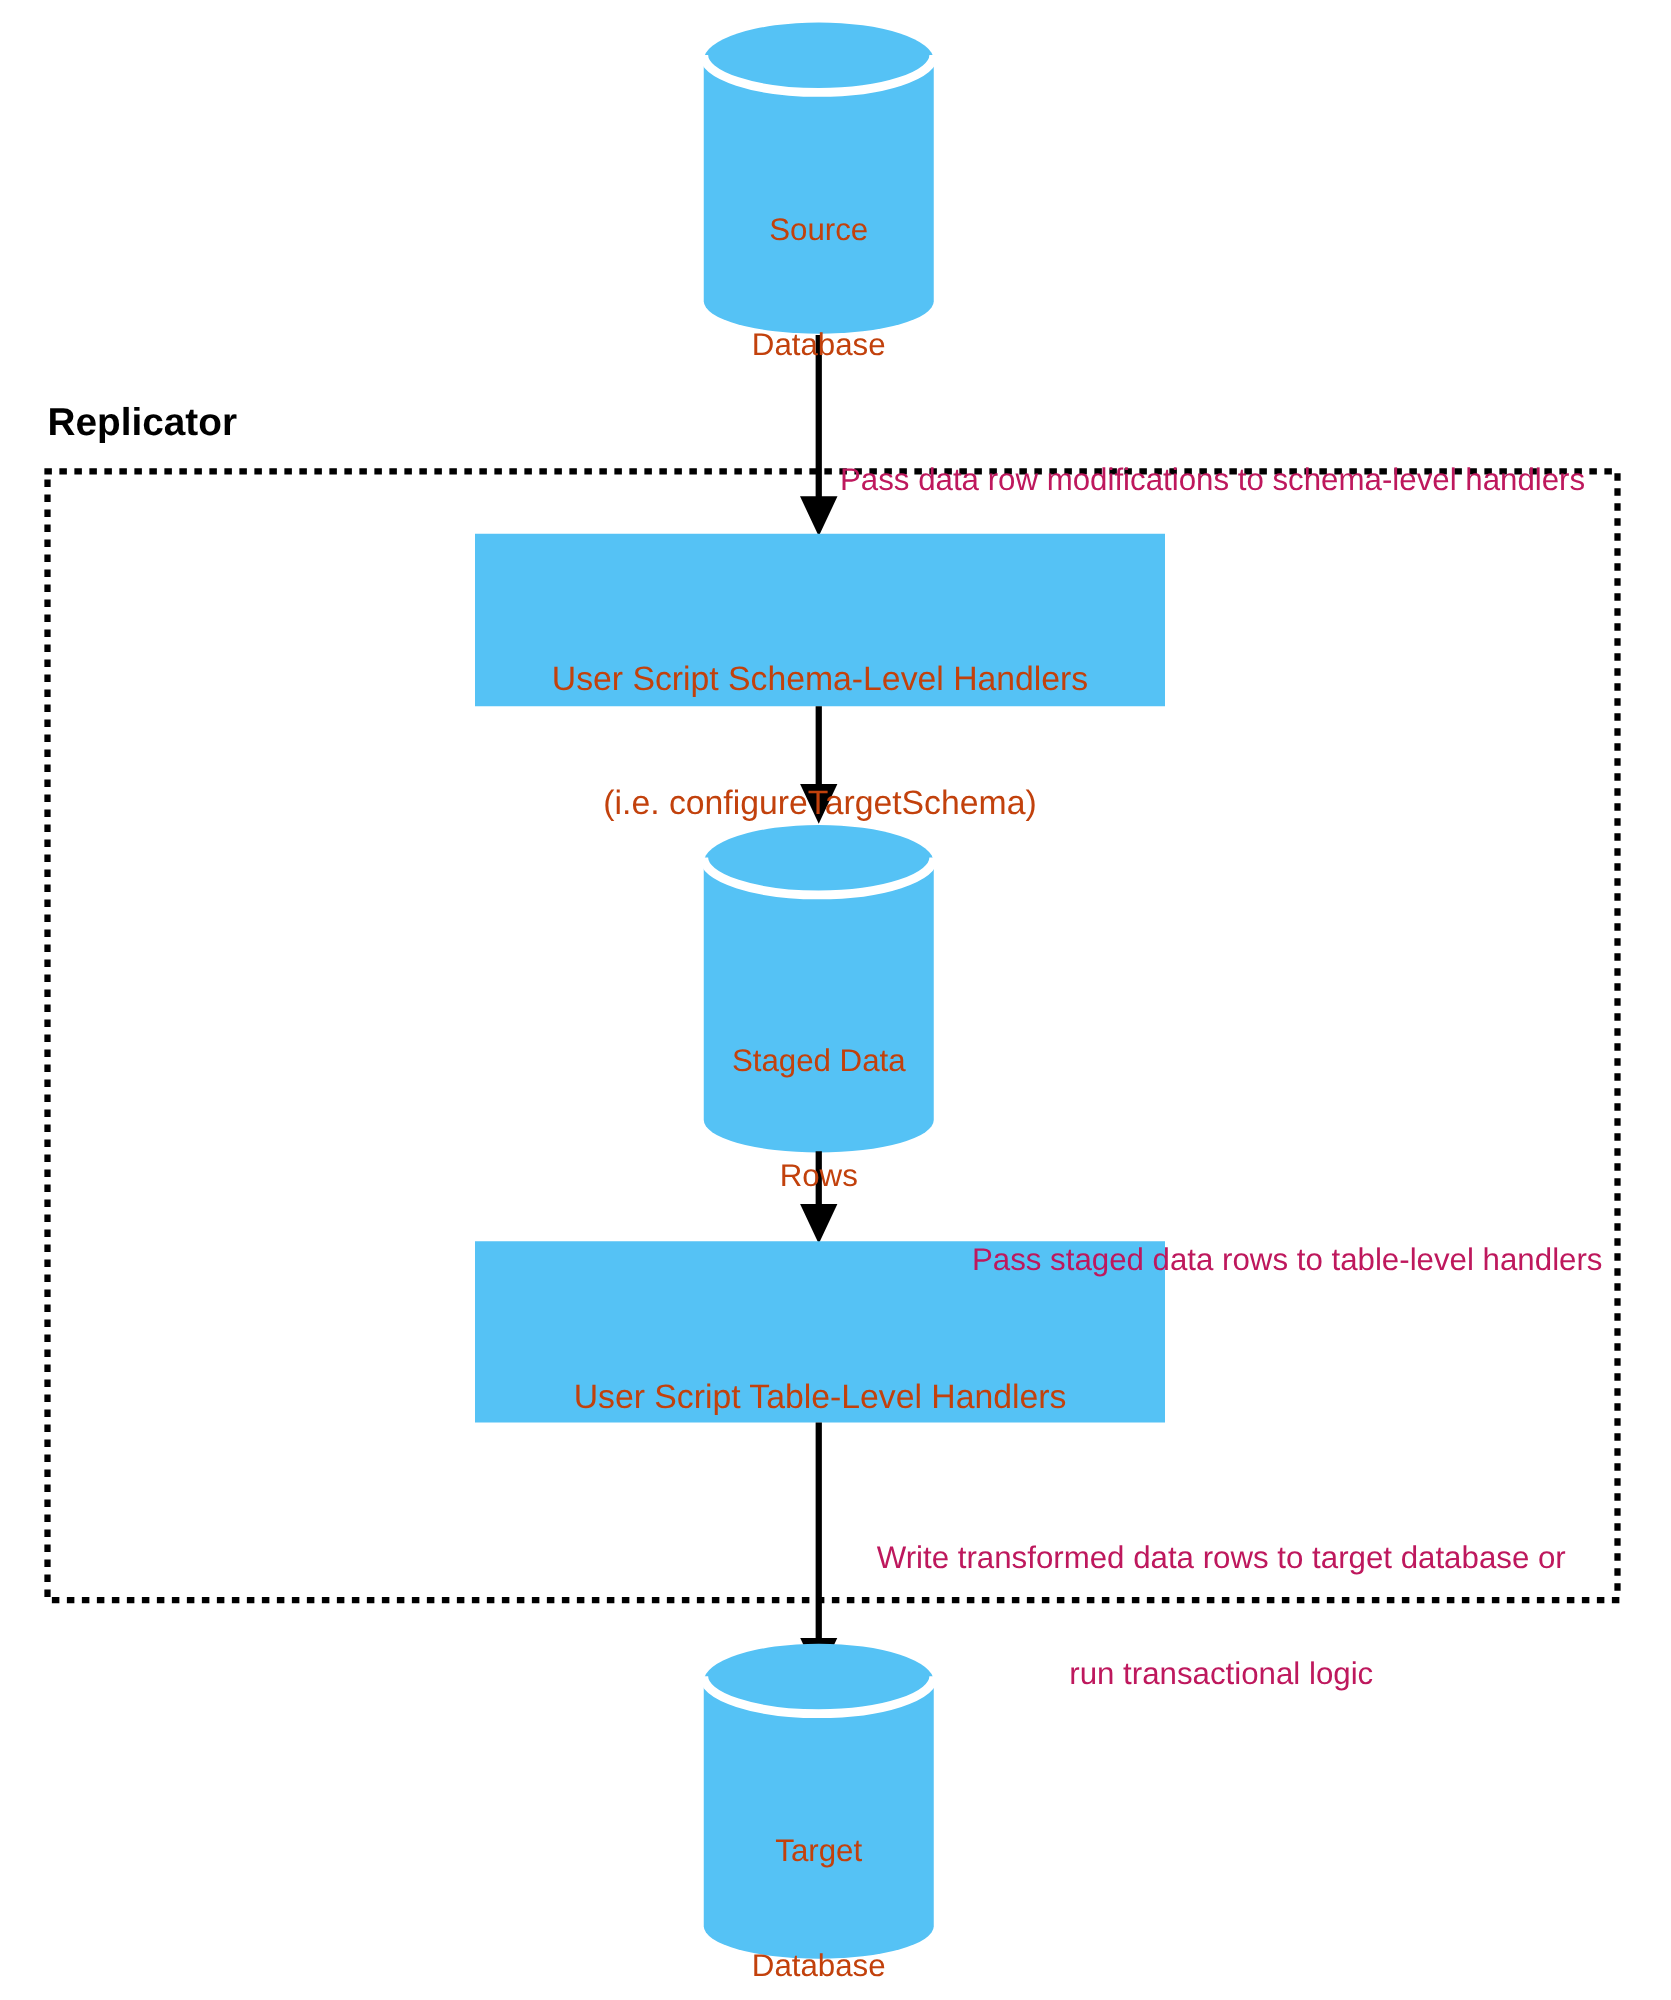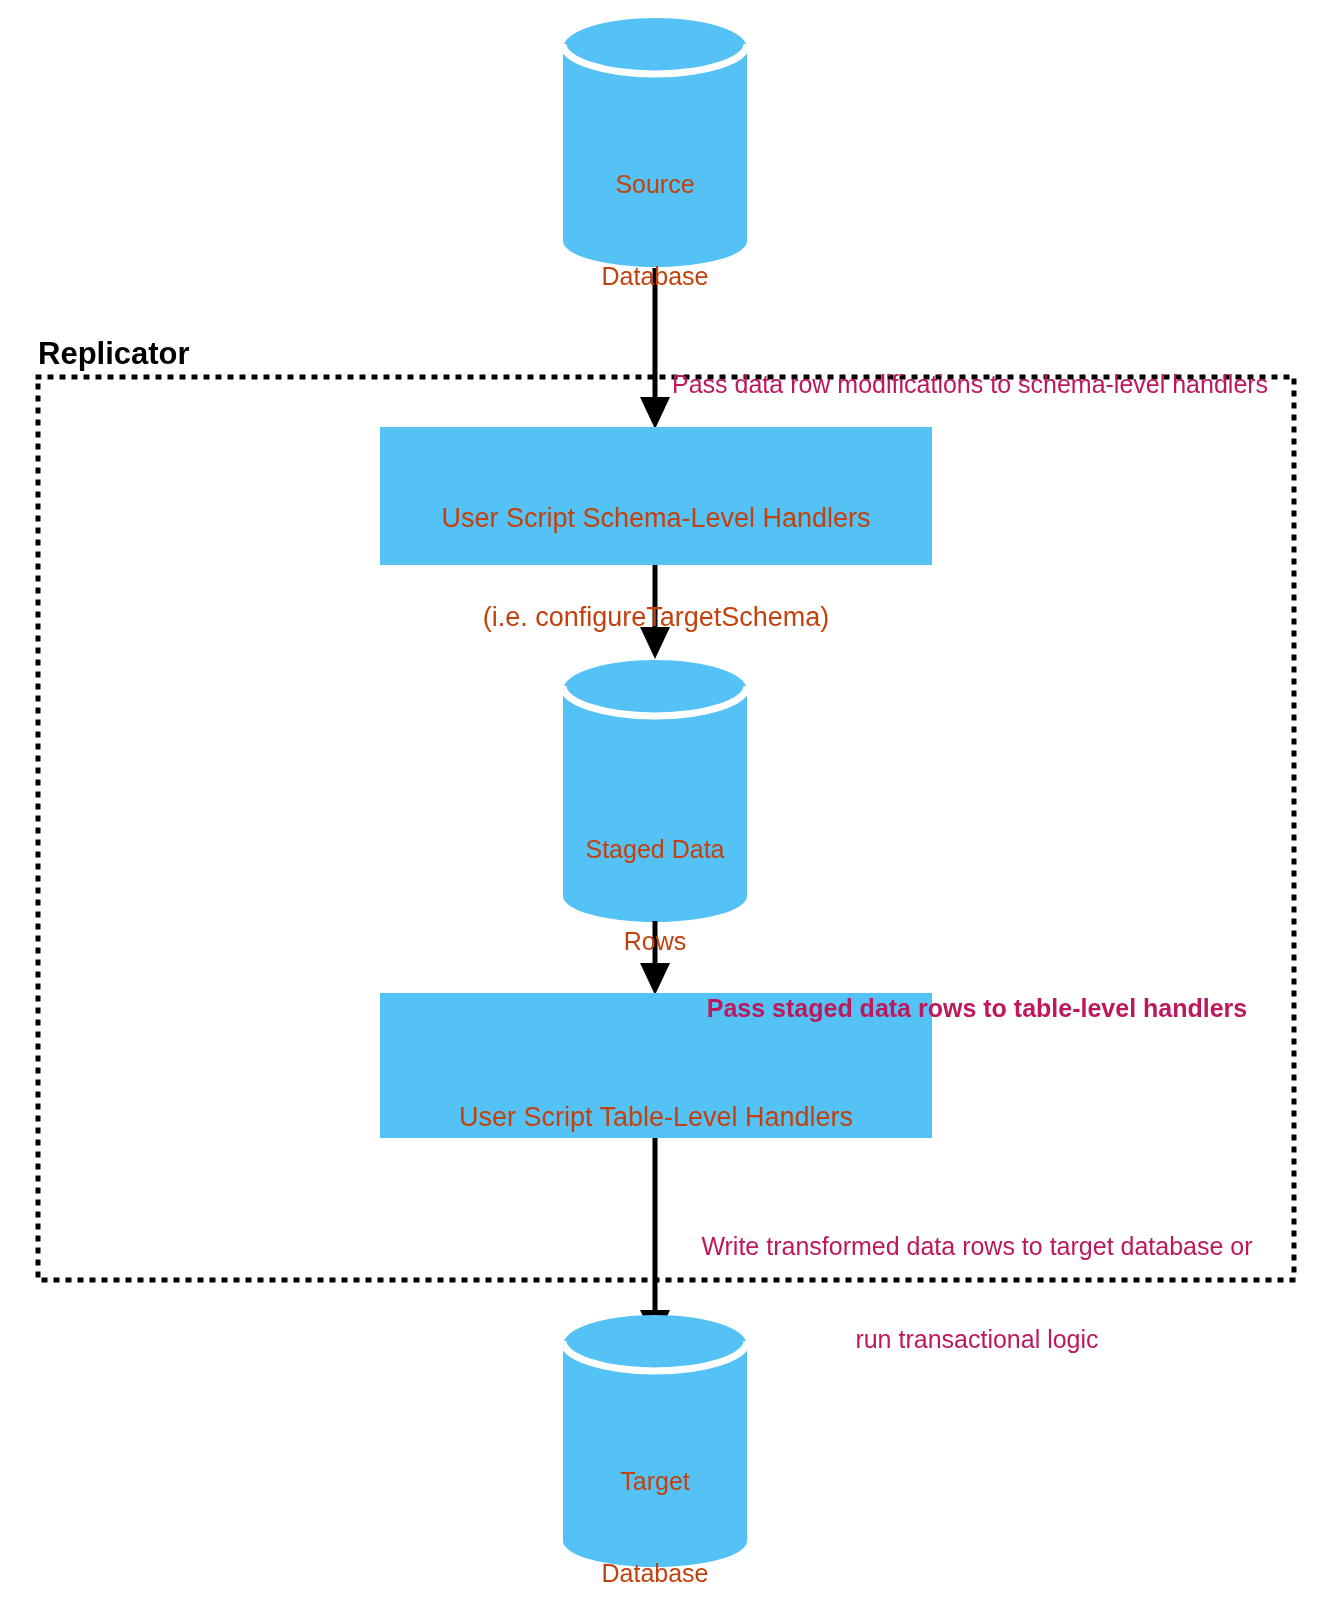--- a/index.html
+++ b/index.html
@@ -95,43 +95,43 @@
 
     <line x1="655" y1="1138" x2="655" y2="1325" stroke="#000000" stroke-width="5" marker-end="url(#arrowhead)"></line>
 
     <g>
       <path d="M563,1345 L563,1541 A92,26 0 0 0 747,1541 L747,1345 Z" fill="#55c2f5"></path>
       <ellipse cx="655" cy="1345" rx="92" ry="30" fill="#55c2f5"></ellipse>
       <path d="M563,1341 A92,30 0 0 0 747,1341" fill="none" stroke="#ffffff" stroke-width="7"></path>
     </g>
   </svg>
 
-  <div class="group-title" style="left:38px; top:336px;">Replicator</div>
+  <div class="group-title" style="left:38px; top:320px;">Replicator</div>
 
   <div class="node-label cyl-label" style="left:563px; top:108px; width:184px;">
     <div>Source</div>
     <div>Database</div>
   </div>
 
   <div class="edge-label" style="left:672px; top:306px; width:630px; text-align:left;">
     <div>Pass data row modifications to schema-level handlers</div>
   </div>
 
-  <div class="node-label box-label" style="left:380px; top:436px; width:552px;">
+  <div class="node-label box-label" style="left:380px; top:461px; width:552px;">
     <div>User Script Schema-Level Handlers</div>
     <div>(i.e. configureTargetSchema)</div>
   </div>
 
 
   <div class="node-label cyl-label" style="left:560px; top:773px; width:190px;">
     <div>Staged Data</div>
     <div>Rows</div>
   </div>
 
-  <div class="edge-label" style="left:672px; top:930px; width:610px; text-align:center;font-weight:bold;">
+  <div class="edge-label" style="left:672px; top:930px; width:610px; text-align:right;">
     <div>Pass staged data rows to table-level handlers</div>
   </div>
 
   <div class="node-label box-label" style="left:380px; top:1035px; width:552px;">
     <div>User Script Table-Level Handlers</div>
   </div>
 
   <div class="edge-label" style="left:672px; top:1168px; width:610px;">
     <div>Write transformed data rows to target database or</div>
     <div>run transactional logic</div>

